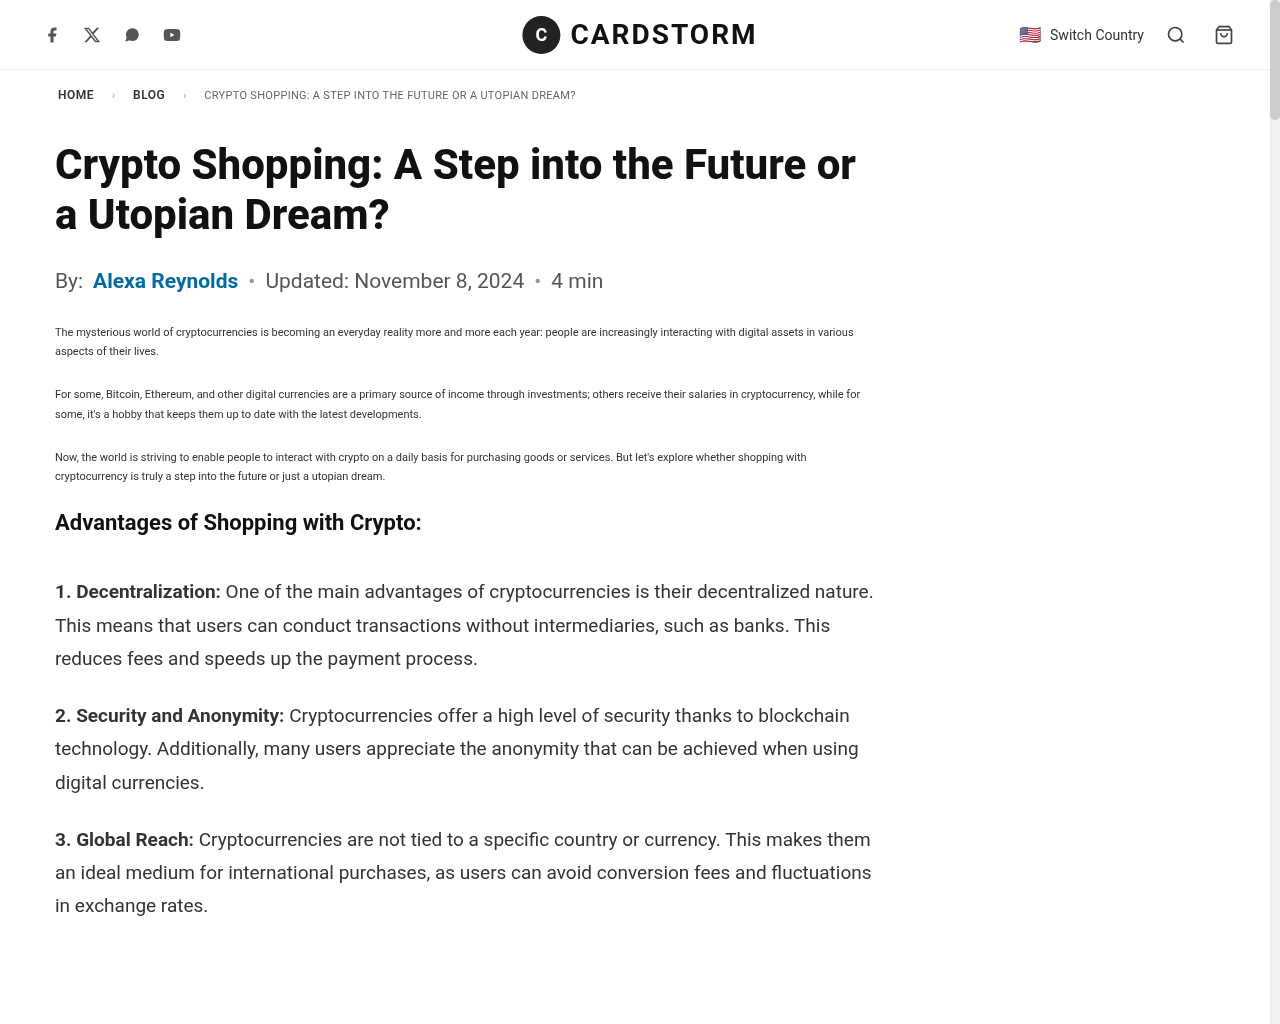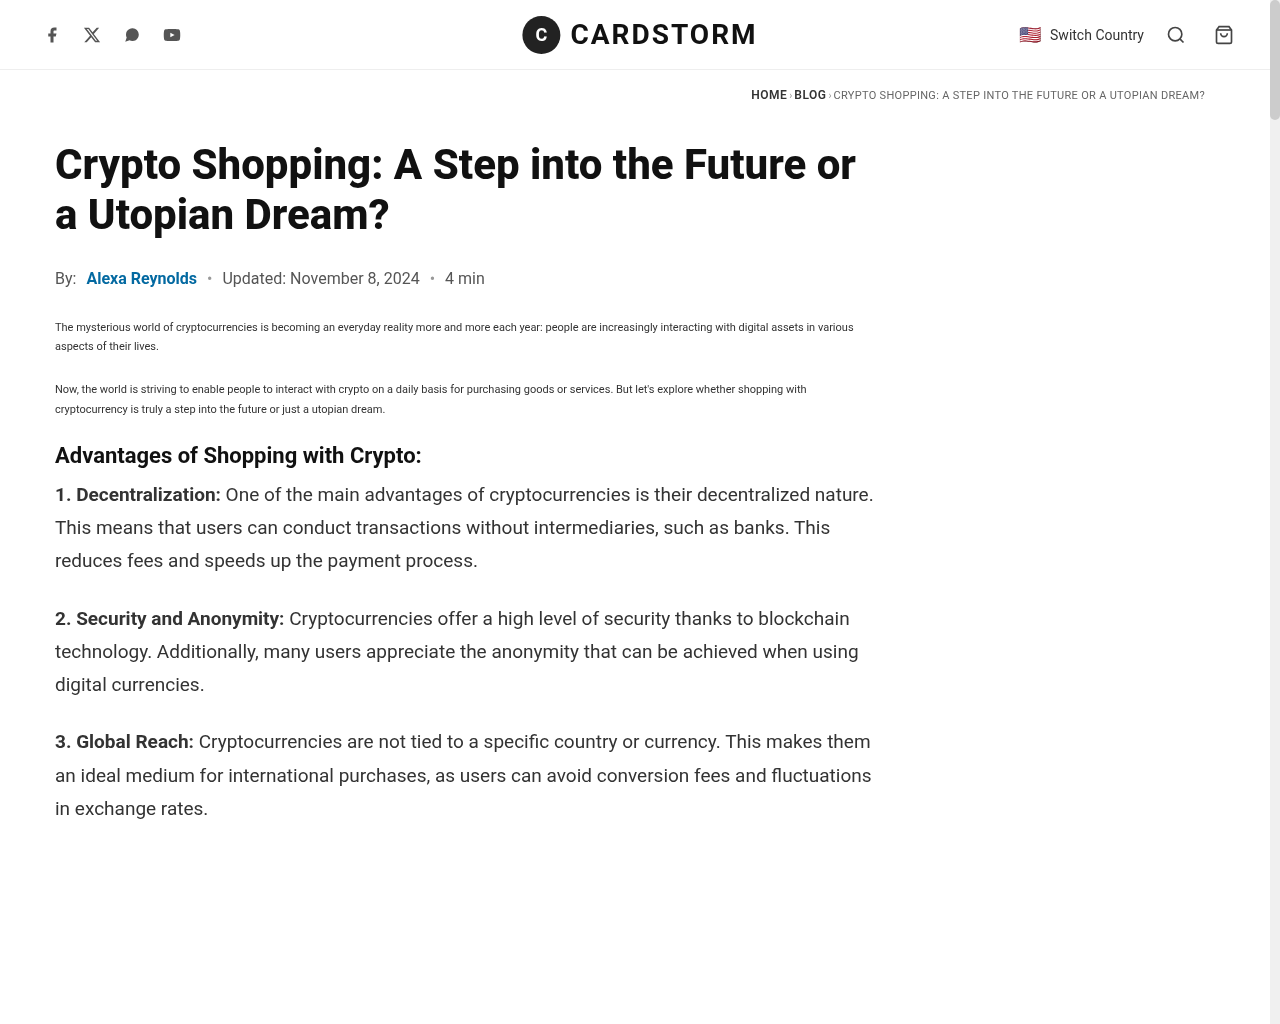--- a/index.html
+++ b/index.html
@@ -113,25 +113,24 @@
       justify-content: center;
       cursor: pointer;
       color: #444;
       font-size: 18px;
     }
 
     
     .breadcrumb {
       display: flex;
       align-items: center;
-      gap: 2px;
-      padding: 18px 75px;
+      gap: 18px;
+      padding: 18px 58px;
       font-size: 12px;
       color: #666;
-      justify-content: flex-end;
     }
 
     .breadcrumb-link {
       color: #333;
       font-weight: 600;
       text-decoration: none;
       letter-spacing: 0.5px;
       cursor: pointer;
     }
 
@@ -158,21 +157,21 @@
       color: #111;
       line-height: 1.2;
       margin-bottom: 28px;
       max-width: 820px;
     }
 
     .article-meta {
       display: flex;
       align-items: center;
       gap: 10px;
-      font-size: 16px;
+      font-size: 21px;
       color: #555;
       margin-bottom: 30px;
     }
 
     .author-name {
       color: #0369a1;
       font-weight: 700;
       cursor: pointer;
     }
 
@@ -186,21 +185,21 @@
       color: #333;
       margin-bottom: 24px;
       max-width: 820px;
     }
 
     .section-heading {
       font-size: 22px;
       font-weight: 700;
       color: #111;
       margin-top: 14px;
-      margin-bottom: 10px;
+      margin-bottom: 40px;
     }
 
     .advantage-item {
       margin-bottom: 24px;
       max-width: 820px;
     }
 
     .advantage-item p {
       font-size: 19px;
       line-height: 1.75;
@@ -302,20 +301,21 @@
     <span>By:</span>
     <a class="author-name">Alexa Reynolds</a>
     <span class="meta-dot">•</span>
     <span>Updated: November 8, 2024</span>
     <span class="meta-dot">•</span>
     <span>4 min</span>
   </div>
 
   <div class="article-body">
     <p>The mysterious world of cryptocurrencies is becoming an everyday reality more and more each year: people are increasingly interacting with digital assets in various aspects of their lives.</p>
+    <p>For some, Bitcoin, Ethereum, and other digital currencies are a primary source of income through investments; others receive their salaries in cryptocurrency, while for some, it's a hobby that keeps them up to date with the latest developments.</p>
     <p>Now, the world is striving to enable people to interact with crypto on a daily basis for purchasing goods or services. But let's explore whether shopping with cryptocurrency is truly a step into the future or just a utopian dream.</p>
 
     <h2 class="section-heading">Advantages of Shopping with Crypto:</h2>
 
     <div class="advantage-item">
       <p>
         <span class="advantage-num-label">1. </span><span class="advantage-num-label">Decentralization:</span><span> One of the main advantages of cryptocurrencies is their decentralized nature. This means that users can conduct transactions without intermediaries, such as banks. This reduces fees and speeds up the payment process.</span>
       </p>
     </div>
 

